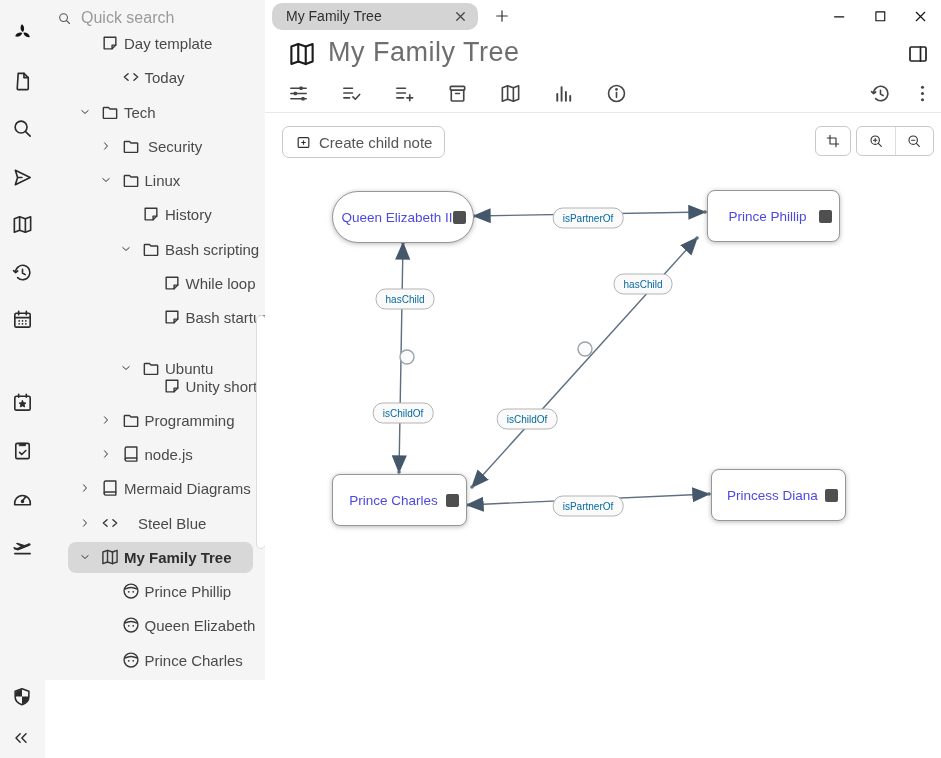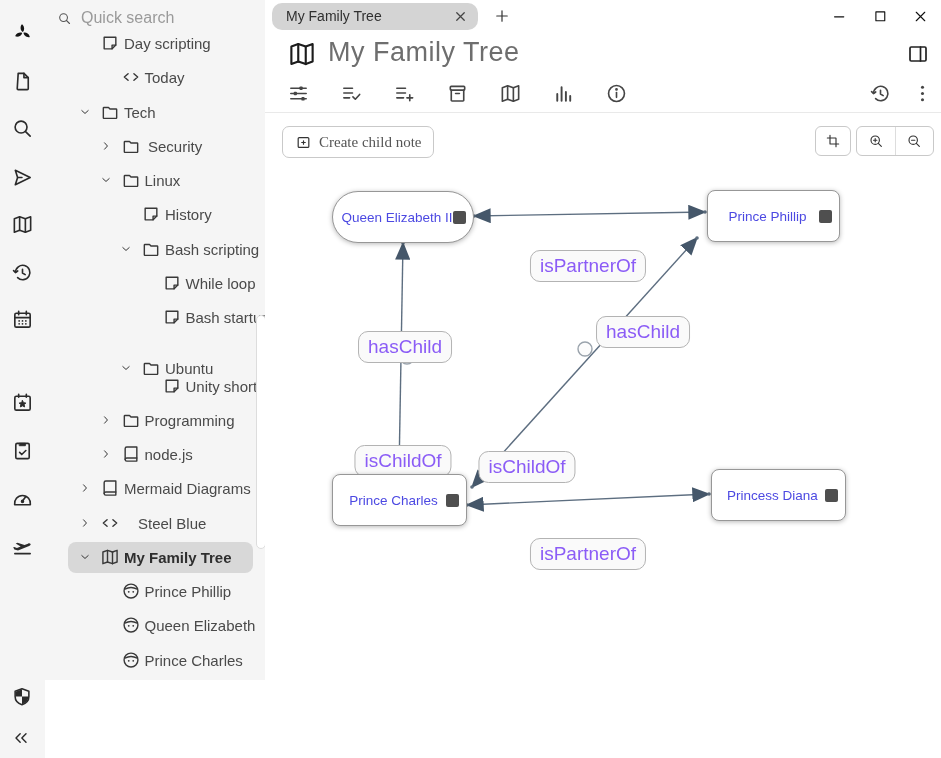--- a/index.html
+++ b/index.html
@@ -37,38 +37,38 @@
   .winctl{position:absolute;top:8px;width:17px;height:17px;color:#111;cursor:pointer;}
 
   .noteheader{position:absolute;left:0;top:36px;width:676px;height:40px;}
   .noteicon{position:absolute;left:22px;top:3px;width:30px;height:30px;color:#1c1c1c;}
   .notetitle{position:absolute;left:63px;top:1px;font-size:27px;color:#6e6e6e;letter-spacing:.5px;white-space:nowrap;cursor:text;}
   .spliticon{position:absolute;left:641px;top:6px;width:24px;height:24px;color:#222;cursor:pointer;}
 
   .ribbon{position:absolute;left:0;top:76px;width:676px;height:36px;border-bottom:1px solid #e9e9e9;}
   .ribicon{position:absolute;top:6px;width:23px;height:23px;color:#454545;cursor:pointer;}
 
-  .btn{position:absolute;background:#fff;border:1px solid #c9c9c9;border-radius:8px;display:flex;align-items:center;justify-content:center;cursor:pointer;color:#555;font-family:Liberation Serif, serif;}
+  .btn{position:absolute;background:#fff;border:1px solid #c9c9c9;border-radius:8px;display:flex;align-items:center;justify-content:center;cursor:pointer;color:#555;}
   .createbtn{left:17px;top:126px;height:30px;padding:0 12px;gap:7px;font-size:15px;border-radius:7px;}
   .createbtn .ic{width:17px;height:17px;color:#333;}
   .cropbtn{left:550px;top:126px;width:34px;height:28px;border-radius:6px;}
   .cropbtn .ic,.zoomgrp .ic{width:16px;height:16px;color:#333;}
   .zoomgrp{position:absolute;left:591px;top:126px;width:76px;height:28px;border:1px solid #c9c9c9;border-radius:6px;display:flex;background:#fff;}
   .zoomgrp .zcell{flex:1;display:flex;align-items:center;justify-content:center;cursor:pointer;}
   .zoomgrp .zcell:first-child{border-right:1px solid #ddd;}
 
   
   .maparea{position:absolute;left:0;top:113px;width:676px;height:645px;}
   .mapsvg{position:absolute;left:0;top:0;}
   .rmnode{position:absolute;background:#fff;border:1px solid #979797;border-radius:8px;
           box-shadow:0 1px 5px rgba(0,0,0,.28);display:flex;align-items:center;justify-content:center;cursor:grab;}
   .rmnode .nlabel{font-size:13.5px;color:#4c49e2;white-space:nowrap;overflow:hidden;padding:0 20px 0 8px;}
   .rmnode .handle{position:absolute;right:7px;top:50%;margin-top:-6.5px;width:13px;height:13px;background:#4f4f4f;border-radius:2px;cursor:nwse-resize;}
   .rmlabel{position:absolute;transform:translate(-50%,-50%);background:#fafafa;border:1px solid #b3b3b3;border-radius:10px;
-           padding:4px 9px;font-size:19px;color:#8b5cf6;white-space:nowrap;margin-top:48px;}
+           padding:4px 9px;font-size:10px;color:#0369a1;white-space:nowrap;}
 </style>
 </head>
 <body>
 
 <div class="launcher" id="launcher">
     <div class="licon stroke-ic" style="top: 21px;">
       <svg viewBox="0 0 24 24" width="23" height="23">
         <g fill="#151515" stroke="none">
           <path d="M12.4 11.6C10.1 10.4 9.2 6.6 10.9 3.9c.3-.5.9-.5 1.3 0 1.9 2.2 2.1 5.8.2 7.7z"></path>
           <path d="M11.7 12.5c-2.4-1.1-5.9.2-7.1 2.7-.2.5 0 1 .6 1.1 2.9.5 6-1.2 6.5-3.8z"></path>
@@ -175,21 +175,21 @@
     <span>Quick search</span>
   </div>
   <div id="tree">
       <div class="trow" style="top: 28px;">
         <span class="ticon stroke-ic" style="left:55px">
           <svg viewBox="0 0 24 24" width="20" height="20">
             <path d="M5 5h14v9.5L14.5 19H5z"></path>
             <path d="M14.5 19v-4.5H19"></path>
           </svg>
         </span>
-        <span class="tlabel" style="left:79px">Day scripting</span>
+        <span class="tlabel" style="left:79px">Day template</span>
       </div>
       <div class="trow" style="top: 62.25px;">
         <span class="ticon stroke-ic" style="left:75.5px">
           <svg viewBox="0 0 24 24" width="20" height="20">
             <path d="M8.5 8l-4.5 4 4.5 4M15.5 8l4.5 4-4.5 4"></path>
           </svg>
         </span>
         <span class="tlabel" style="left:99.5px">Today</span>
       </div>
       <div class="trow" style="top: 96.5px;">

